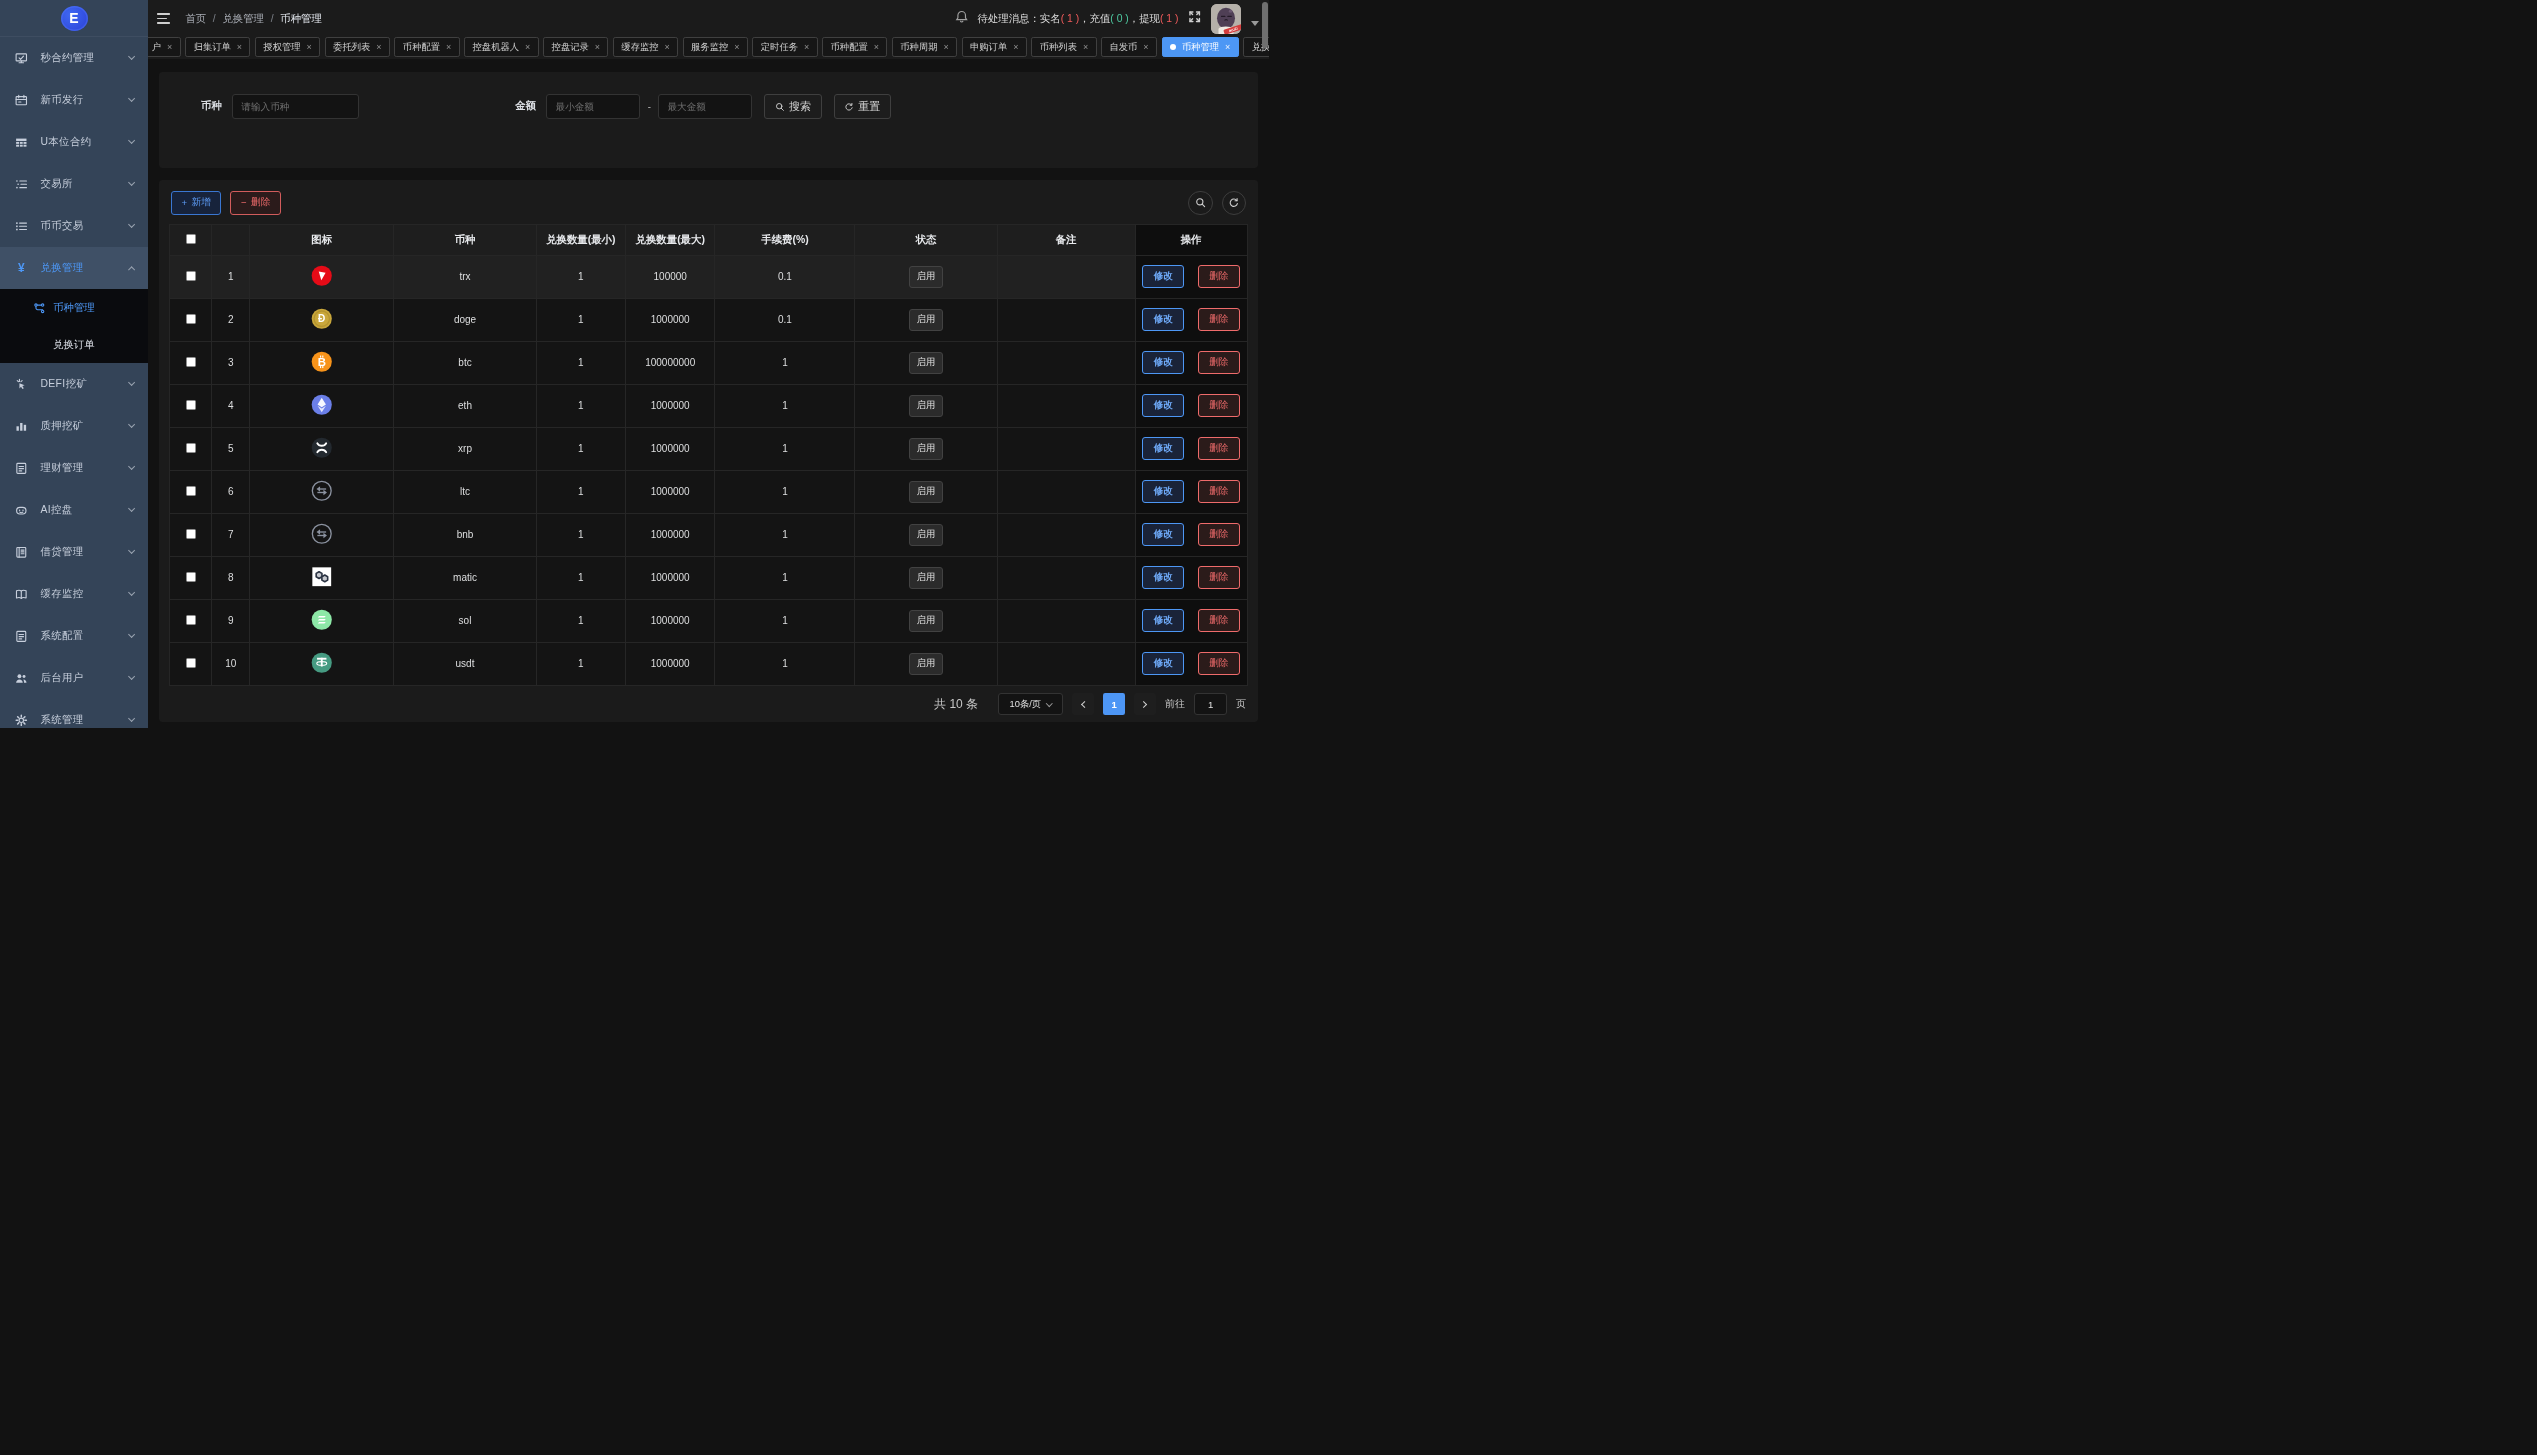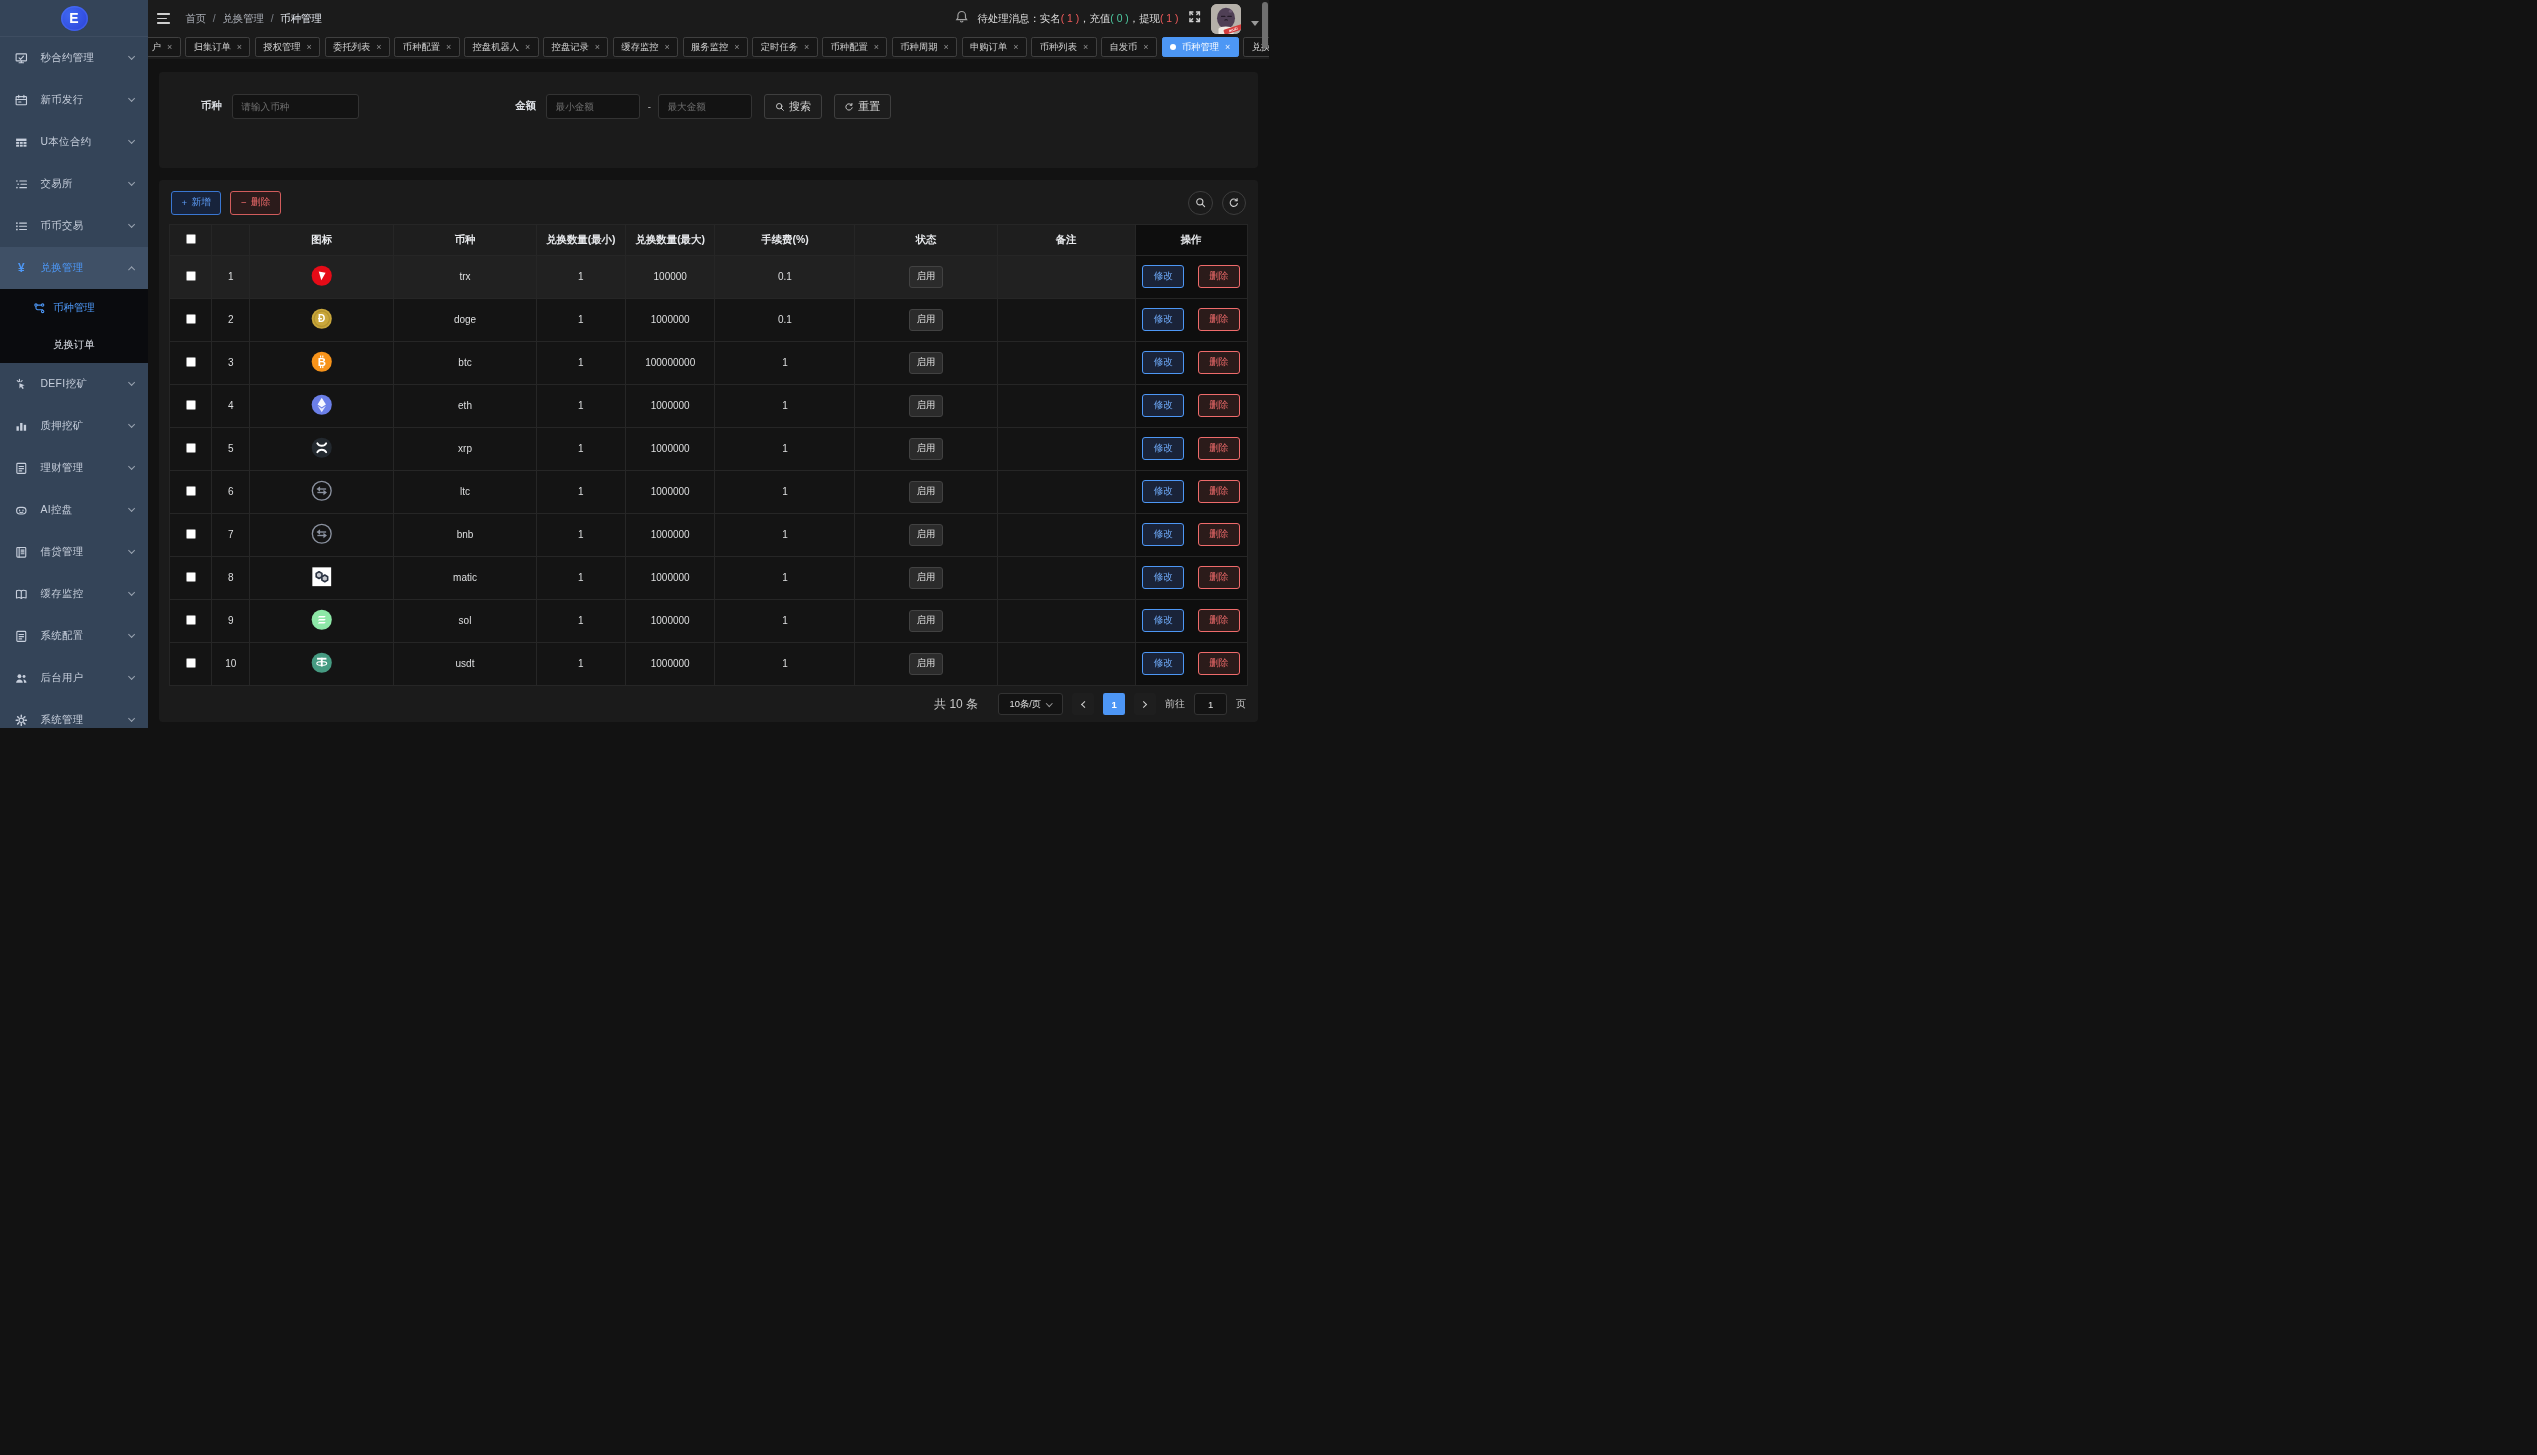--- a/index.html
+++ b/index.html
@@ -93,21 +93,21 @@
   thead th { height:31px; background:#1e1e1e; color:#e8eaed; font-size:10.4px; font-weight:bold; }
   tbody td { height:43px; background:#141414; color:#dedfe0; font-size:10px; }
   tr.hovered td { background:#212121; }
   th.c-op, td.c-op { background:#0e0e0e !important; border-left:0.7px solid #2e2e2e; }
   .checkbox { display:inline-block; width:10.4px; height:10.4px; background:#fff; border:0.7px solid #8f8f8f; border-radius:1.5px; cursor:pointer; }
   .coin { display:inline-flex; width:21.5px; height:21.5px; }
   .coin svg { width:21.5px; height:21.5px; }
   .status-badge { display:inline-block; padding:3.7px 6.7px; background:#2b2b2b; border:0.7px solid #424242;
     border-radius:3px; color:#e2e2e2; font-size:9.3px; }
   .btn-edit { width:42px; height:23px; border-radius:3px; background:#1a2338; border:0.7px solid #4d97f5;
-    color:#6ea9f7; font-size:9.6px; cursor:pointer; font-family:inherit; }
+    color:#6ea9f7; font-size:9.6px; cursor:pointer; font-family:inherit;font-weight:bold; }
   .btn-del { width:42px; height:23px; border-radius:3px; background:#2b1b1a; border:0.7px solid #ef6b6b;
     color:#ef6b6b; font-size:9.6px; cursor:pointer; margin-left:13.4px; font-family:inherit; }
 
   .pagination { margin-top:auto; display:flex; align-items:center; justify-content:flex-end; gap:9px; padding:7.4px 1.5px 3px 0; flex:none; }
   .pg-total { color:#c9c9c9; font-size:12px; margin-right:11px; }
   .pg-size { width:65px; height:22px; background:#131313; border:0.7px solid #333; border-radius:3px; color:#e0e0e0;
     font-size:9.3px; display:flex; align-items:center; justify-content:center; gap:6px; cursor:pointer; }
   .chev-s { width:4.5px; height:4.5px; border-right:1px solid #9a9a9a; border-bottom:1px solid #9a9a9a; transform:rotate(45deg); margin-top:-2.2px; }
   .pg-btn { width:22px; height:22px; background:#1e1e1e; border:none; border-radius:2.2px; cursor:pointer;
     display:flex; align-items:center; justify-content:center; }

